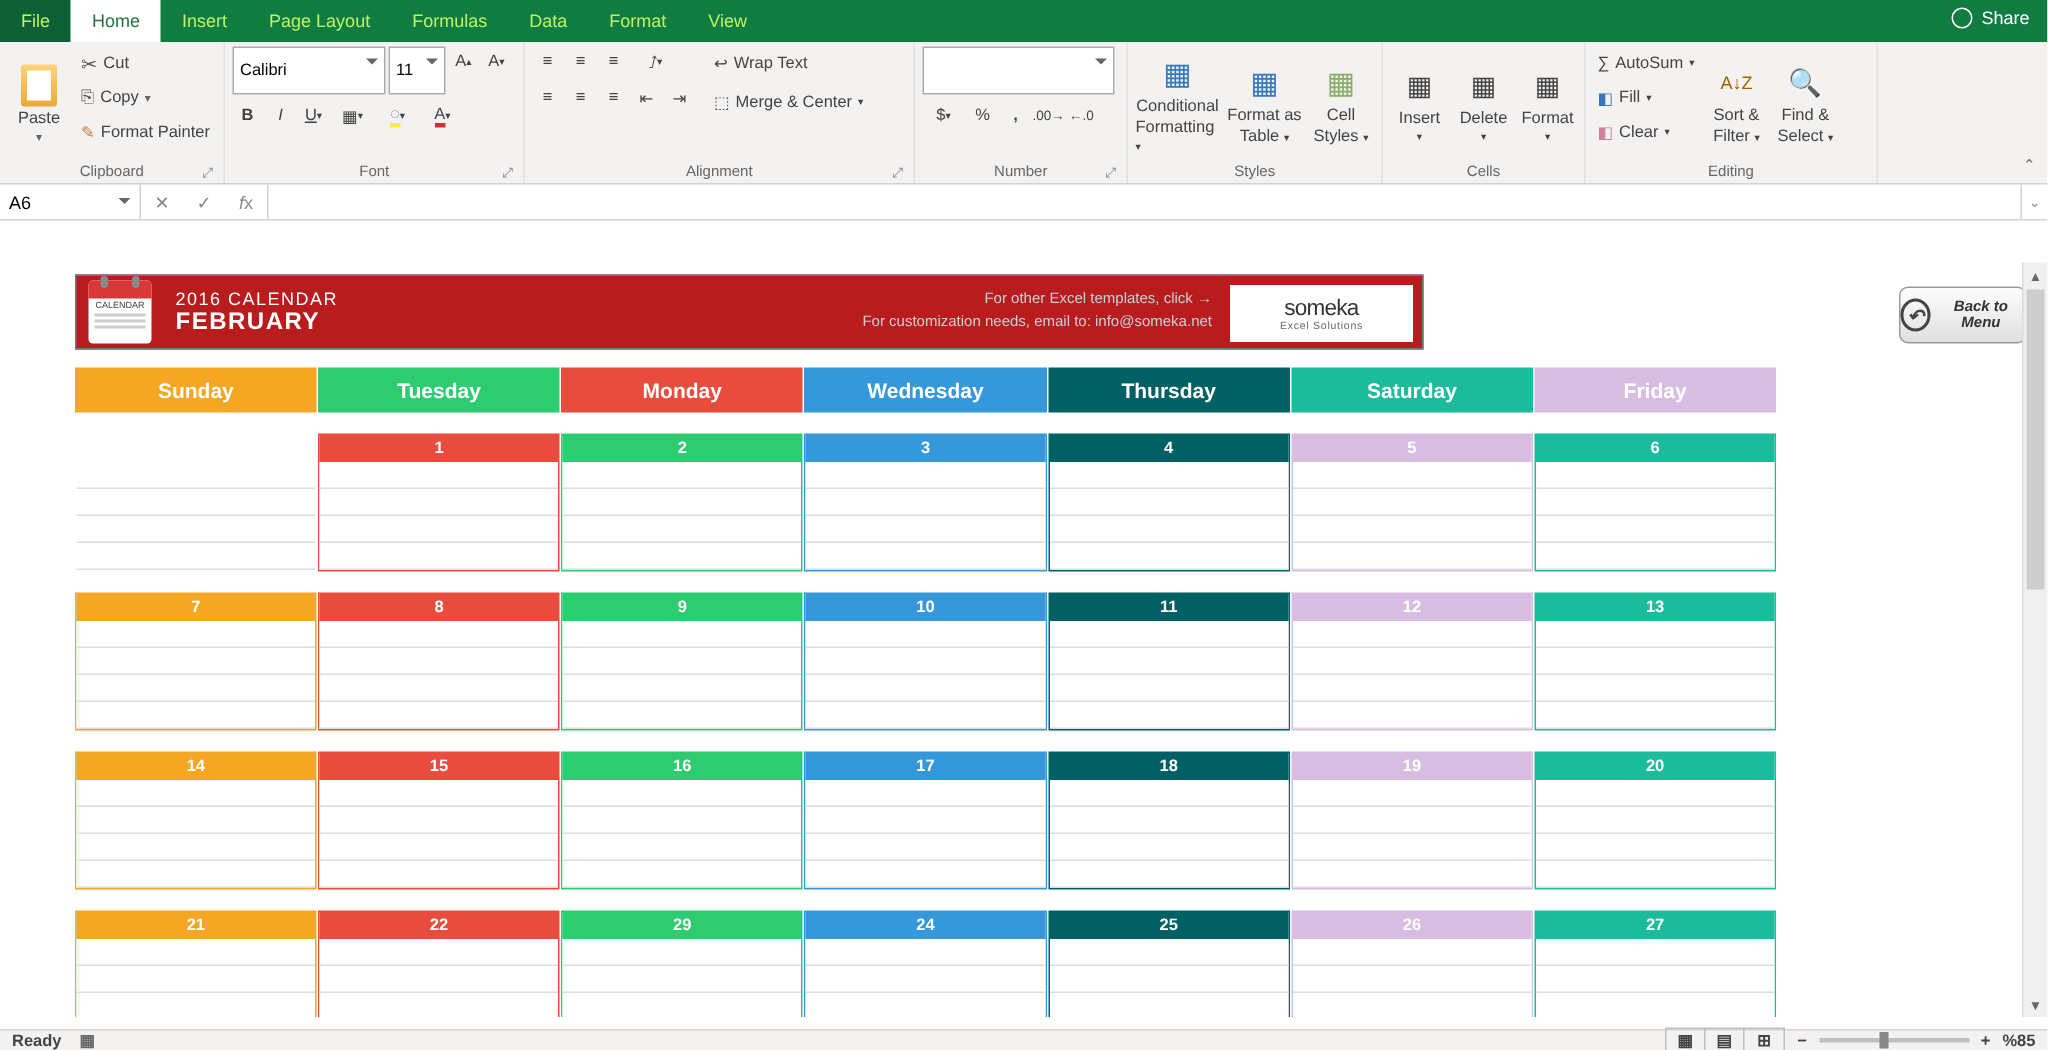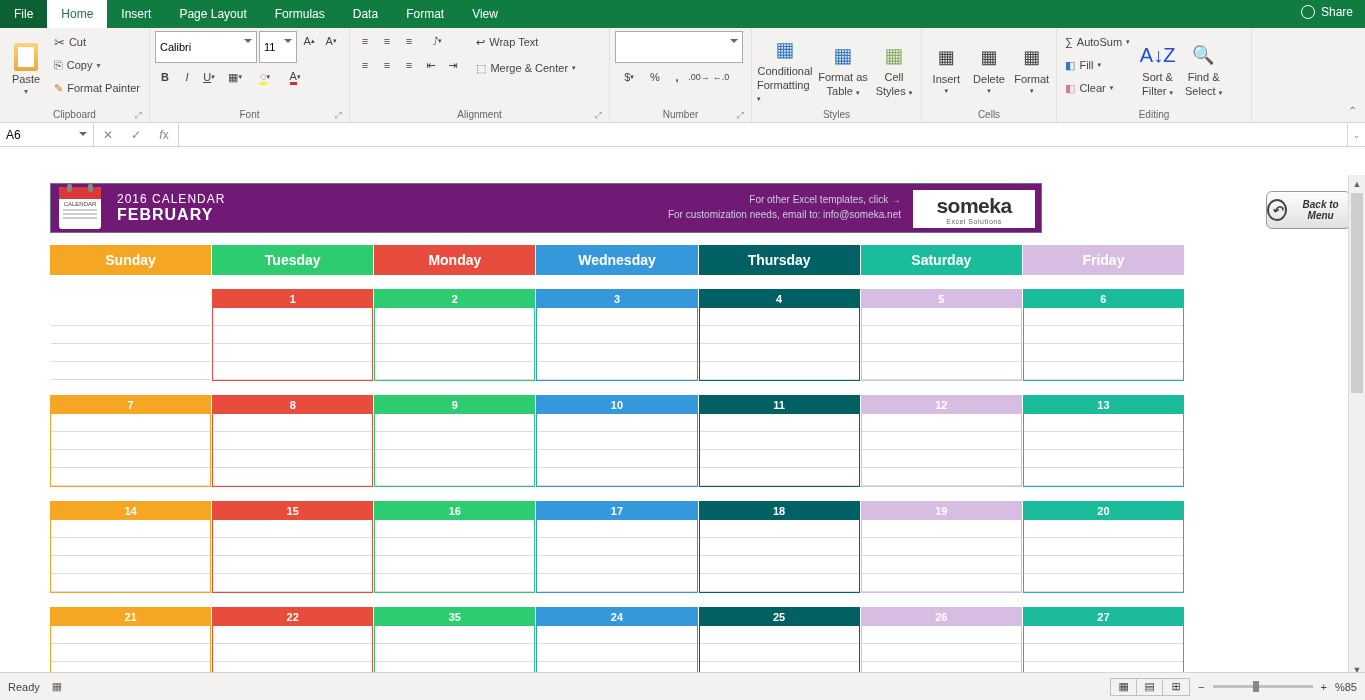--- a/index.html
+++ b/index.html
@@ -2,21 +2,21 @@
 <html><head>
 <meta charset="utf-8">
 <style>
 * { margin: 0; padding: 0; box-sizing: border-box; font-family: 'Segoe UI', Tahoma, sans-serif; }
 body { background: #fff; overflow: hidden; width: 1365px; height: 700px; position: relative; }
 .titlebar-right { position: absolute; right: 12px; top: 5px; color: #fff; font-size: 12px; display: flex; align-items: center; gap: 6px; }
 .share-icon { width: 14px; height: 14px; border: 1px solid #fff; border-radius: 50%; position: relative; }
 
 
 .tabstrip { height: 28px; background: #107c41; display: flex; align-items: stretch; }
-.tab { padding: 0 14px; color: #ffffff; font-size: 12px; display: flex; align-items: center; cursor: pointer; }
+.tab { padding: 0 14px; color: #bef264; font-size: 12px; display: flex; align-items: center; cursor: pointer; }
 .tab.file { background: #0d6034; }
 .tab.active { background: #fff; color: #217346; }
 .tell-me { margin-left: 16px; color: #fff; font-size: 12px; display: flex; align-items: center; gap: 6px; }
 .bulb { width: 14px; height: 14px; border: 1px solid #fff; border-radius: 50% 50% 40% 40%; }
 
 
 .ribbon { height: 95px; background: #f3f2f1; border-bottom: 1px solid #d4d4d4; display: flex; position: relative; }
 .ribbon-group { border-right: 1px solid #e1e1e1; padding: 3px 5px 0; display: flex; flex-direction: column; justify-content: space-between; }
 .group-label { font-size: 10px; color: #666; text-align: center; padding: 2px 0; position: relative; }
 .group-dialog { position: absolute; right: 2px; bottom: 1px; font-size: 9px; color: #888; }
@@ -37,36 +37,36 @@
 .fx-controls { display: flex; align-items: center; border-right: 1px solid #d4d4d4; }
 .fx-btn { width: 28px; display: flex; align-items: center; justify-content: center; color: #888; font-size: 12px; }
 .fx-input { flex: 1; border: none; padding: 0 6px; font-size: 12px; position: relative; }
 .fx-expand { width: 18px; display: flex; align-items: center; justify-content: center; border-left: 1px solid #d4d4d4; }
 
 
 .grid-area { position: absolute; top: 175px; left: 0; right: 0; bottom: 22px; background: #fff; overflow: hidden; }
 .sheet { position: absolute; left: 50px; top: 8px; }
 
 
-.cal-top { width: 992px; height: 50px; background: #701a75; border: 1px solid #697684; display: flex; align-items: center; position: relative; }
+.cal-top { width: 899px; height: 50px; background: #b91c1c; border: 1px solid #697684; display: flex; align-items: center; position: relative; }
 .cal-icon { width: 42px; height: 42px; margin-left: 8px; background: #fff; border-radius: 3px; position: relative; display: flex; flex-direction: column; }
 .cal-icon-top { height: 12px; background: #d93838; border-radius: 3px 3px 0 0; position: relative; }
 .cal-icon-top::before, .cal-icon-top::after { content: ""; position: absolute; top: -3px; width: 5px; height: 8px; background: #888; border-radius: 2px; }
 .cal-icon-top::before { left: 8px; }
 .cal-icon-top::after { right: 8px; }
 .cal-icon-body { flex: 1; padding-top: 2px; text-align: center; }
 .cal-icon-body span { font-size: 6px; color: #444; display: block; }
 .cal-icon-lines { margin-top: 2px; }
 .cal-icon-lines div { height: 2px; background: #ccc; margin: 2px 4px; }
 .cal-titles { margin-left: 16px; color: #fff; }
 .cal-sub { font-size: 12px; letter-spacing: 1px; }
 .cal-main { font-size: 16px; font-weight: bold; letter-spacing: 1px; }
 .cal-right-text { position: absolute; right: 140px; top: 8px; color: #c8d0d8; font-size: 10px; text-align: right; line-height: 15px; }
 .someka-logo { position: absolute; right: 6px; top: 6px; width: 122px; height: 38px; background: #fff; display: flex; flex-direction: column; align-items: center; justify-content: center; }
-.someka-logo .brand { font-size: 21px; font-weight: bold; color: #333; letter-spacing: -0.5px; }
+.someka-logo .brand { font-size: 15px; font-weight: normal; color: #333; letter-spacing: -0.5px; }
 .someka-logo .tag { font-size: 7px; color: #666; letter-spacing: 0.5px; }
 
 .back-menu { position: absolute; left: 1216px; top: 8px; width: 85px; height: 38px; background: linear-gradient(#fdfdfd, #e0e0e0); border: 1px solid #999; border-radius: 6px; display: flex; align-items: center; justify-content: center; gap: 4px; font-size: 10px; font-style: italic; font-weight: bold; color: #333; text-align: center; line-height: 11px; }
 .back-arrow { width: 22px; height: 22px; border: 2px solid #444; border-radius: 50%; display: flex; align-items: center; justify-content: center; font-size: 13px; color: #444; }
 
 
 .day-row { display: flex; width: 1135px; margin-top: 12px; }
 .day-cell { flex: 1; height: 30px; display: flex; align-items: center; justify-content: center; color: #fff; font-weight: bold; font-size: 14px; margin-right: 1px; }
 
 
@@ -93,21 +93,21 @@
 .bd4 { border-color: #006064; }
 .bd5 { border-color: #d7bde2; }
 .bd6 { border-color: #1abc9c; }
 
 
 .vscroll { position: absolute; right: 0; top: 175px; bottom: 22px; width: 17px; background: #f0f0f0; border-left: 1px solid #dadada; }
 .vscroll .thumb { position: absolute; top: 18px; left: 2px; right: 2px; height: 200px; background: #cdcdcd; }
 .vscroll .arr { position: absolute; left: 0; right: 0; height: 17px; display: flex; align-items: center; justify-content: center; font-size: 9px; color: #666; }
 
 
-.statusbar { position: absolute; bottom: 0; left: 0; right: 0; height: 28px; background: #f3f2f1; border-top: 1px solid #d4d4d4; display: flex; align-items: center; font-size: 11px; color: #444; padding: 0 8px; }
+.statusbar { position: absolute; bottom: 0; left: 0; right: 0; height: 14px; background: #f3f2f1; border-top: 1px solid #d4d4d4; display: flex; align-items: center; font-size: 11px; color: #444; padding: 0 8px; font-weight: bold; }
 .status-right { margin-left: auto; display: flex; align-items: center; gap: 8px; }
 .view-btns { display: flex; border: 1px solid #c0c0c0; }
 .view-btn { width: 26px; height: 16px; border-right: 1px solid #c0c0c0; display: flex; align-items: center; justify-content: center; }
 .view-btn:last-child { border-right: none; }
 .zoom-slider { width: 100px; height: 3px; background: #c0c0c0; position: relative; }
 .zoom-slider::after { content: ""; position: absolute; left: 40%; top: -4px; width: 6px; height: 11px; background: #888; }
 
 
 .paste-ico { width: 24px; height: 28px; background: linear-gradient(#ffd37a, #e8a93a); border-radius: 2px; position: relative; }
 .paste-ico::after { content: ""; position: absolute; top: 4px; left: 4px; right: 4px; bottom: 4px; background: #fff; }
@@ -297,21 +297,21 @@
             <span>Fill</span>
             <span style="font-size:7px">▾</span>
           </div>
         <div class="small-row">
             <span style="color:#d77da2">◧</span>
             <span>Clear</span>
             <span style="font-size:7px">▾</span>
           </div>
       </div>
       <div class="big-btn">
-          <div class="ico" style="font-size:20px;color:#1d4ed8">A↓Z</div>
+          <div class="ico" style="font-size:12px;color:#a16207">A↓Z</div>
           <span>Sort &amp;</span>
           <span><span>Filter</span> <span style="font-size:7px">▾</span></span>
         </div>
       <div class="big-btn">
           <div class="ico" style="font-size:18px;color:#3478c1">🔍</div>
           <span>Find &amp;</span>
           <span><span>Select</span> <span style="font-size:7px">▾</span></span>
         </div>
     </div>
     <div class="group-label"><span>Editing</span></div>
@@ -582,21 +582,21 @@
           </div>
           <div class="date-col bd1">
             <div class="date-hdr c1">22</div>
             <div class="date-lines">
               <div class="date-line"></div>
               <div class="date-line"></div>
               <div class="date-line"></div>
             </div>
           </div>
           <div class="date-col bd2">
-            <div class="date-hdr c2">35</div>
+            <div class="date-hdr c2">29</div>
             <div class="date-lines">
               <div class="date-line"></div>
               <div class="date-line"></div>
               <div class="date-line"></div>
             </div>
           </div>
           <div class="date-col bd3">
             <div class="date-hdr c3">24</div>
             <div class="date-lines">
               <div class="date-line"></div>

